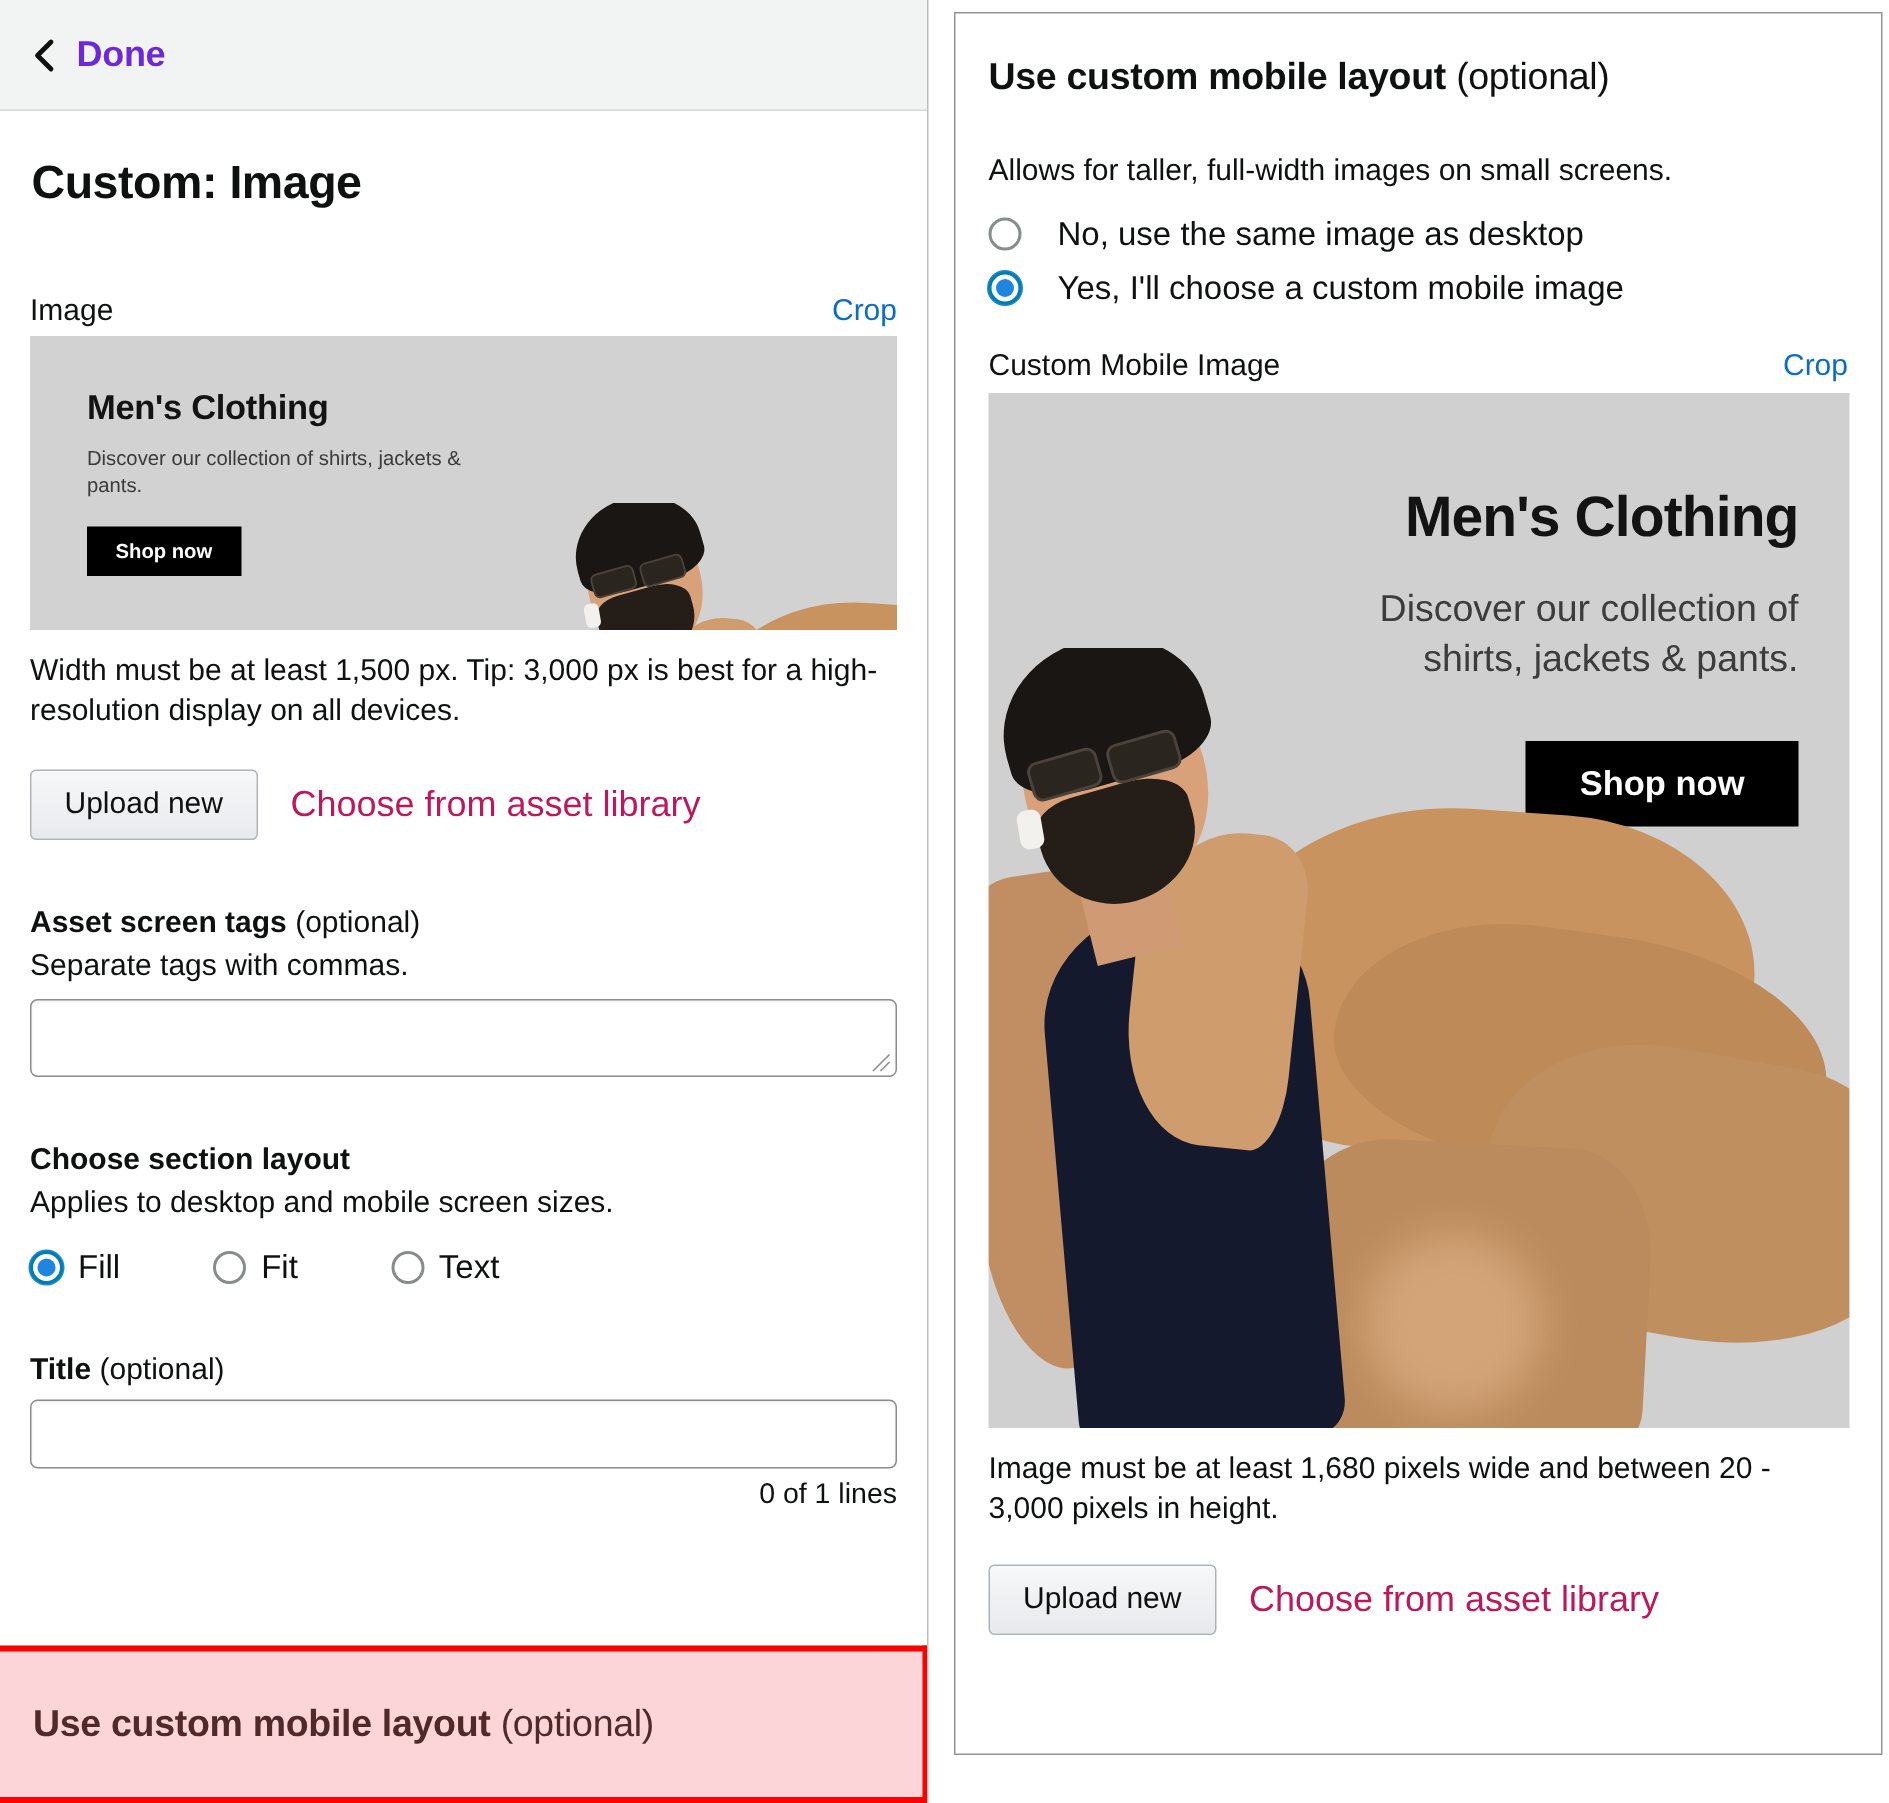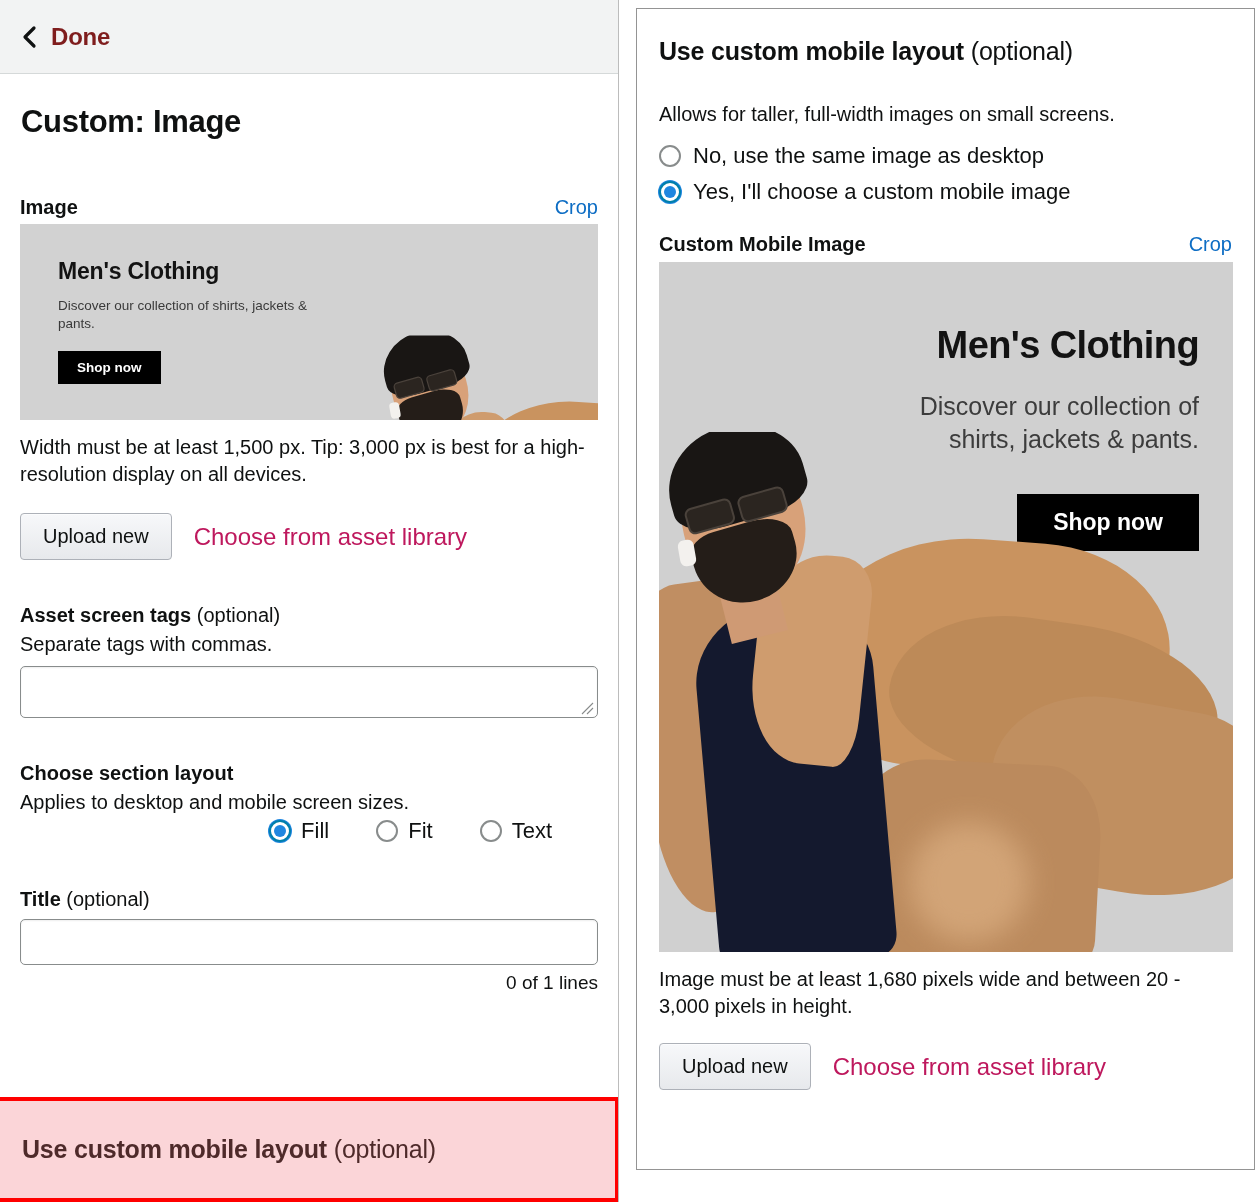--- a/index.html
+++ b/index.html
@@ -37,21 +37,21 @@
   }
   .chev {
     width: 15px; height: 24px;
     display: block;
     flex: none;
   }
   .chev svg { display: block; }
   .done-label {
     font-size: 24px;
     font-weight: bold;
-    color: #7f1d1d;
+    color: #6d28d9;
     letter-spacing: -0.2px;
   }
 
   .lp-body { padding: 0 20px; }
 
   .editing-title {
     font-size: 31px;
     font-weight: bold;
     color: #0f1111;
     margin: 30px 0 0 1px;
@@ -59,21 +59,21 @@
   }
 
   .field-row {
     display: flex;
     align-items: baseline;
     justify-content: space-between;
     margin-top: 56px;
   }
   .field-label {
     font-size: 20px;
-    font-weight: bold;
+    font-weight: normal;
     color: #0f1111;
   }
   .crop-link {
     font-size: 20px;
     color: #007faa;
     cursor: pointer;
     font-weight: normal;
   }
   .crop-link.blue { color: #0d6dc4; }
 
@@ -190,23 +190,22 @@
     color: #0f1111;
     text-align: right;
     width: 578px;
     margin-top: 7px;
   }
 
   
   .radio-row {
     display: flex;
     align-items: center;
-    margin-top: 4px;
-    gap: 1px;
-    justify-content: flex-end;
+    margin-top: 18px;
+    gap: 16px;
   }
   .radio-item {
     display: flex;
     align-items: center;
     gap: 10px;
     cursor: pointer;
     margin-right: 46px;
   }
   .radio {
     width: 22px; height: 22px;
@@ -276,21 +275,21 @@
   .rp-title .optional { font-weight: normal; }
   .rp-sub {
     font-size: 20px;
     color: #0f1111;
     margin-top: 37px;
   }
   .rp-radios { margin-top: 17px; }
   .rp-radio-item {
     display: flex;
     align-items: center;
-    gap: 12px;
+    gap: 24px;
     cursor: pointer;
     margin-bottom: 10px;
   }
   .rp-field-row {
     display: flex;
     align-items: baseline;
     justify-content: space-between;
     margin-top: 28px;
   }
 

